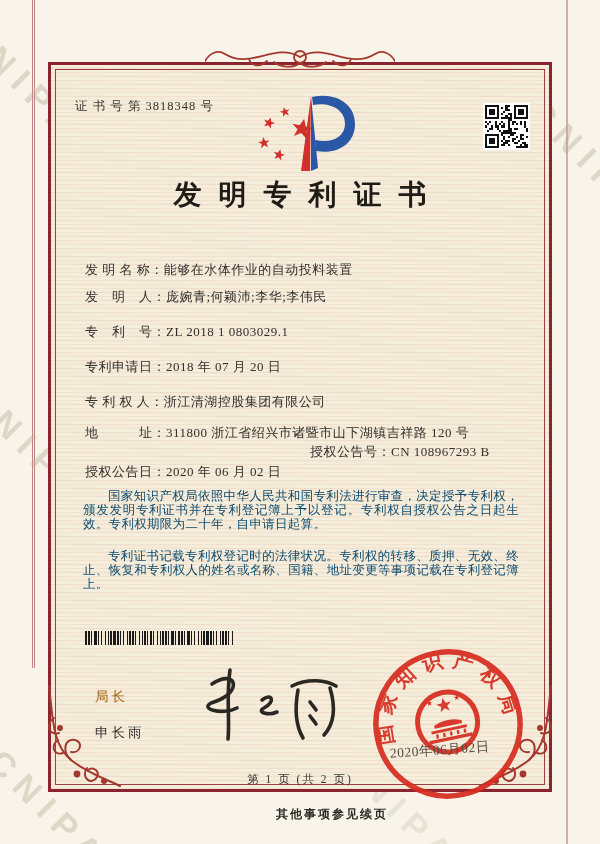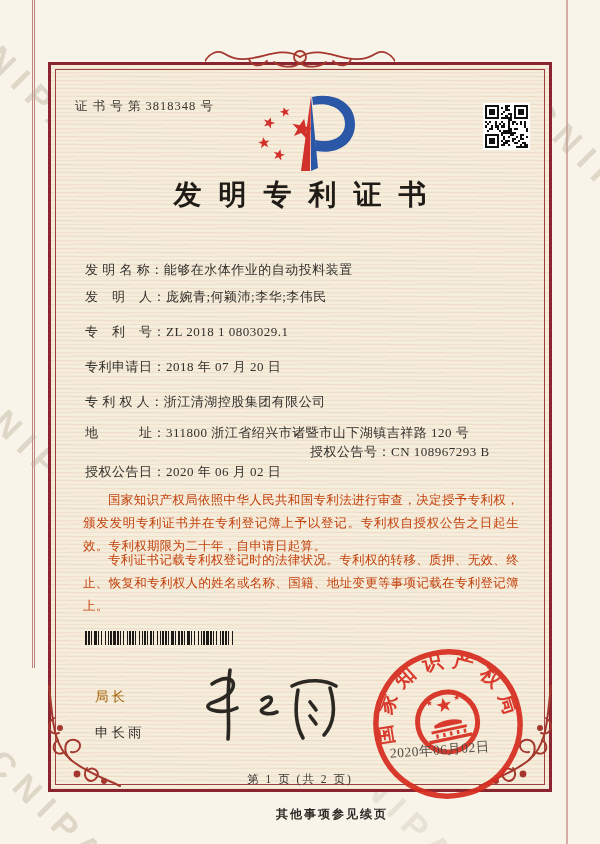--- a/index.html
+++ b/index.html
@@ -34,22 +34,22 @@
   }
   .certno{left:75px;top:98px;font-size:12.5px;letter-spacing:1px;color:#3a3530;}
   .title{
     left:48px;top:176px;width:504px;text-align:center;
     font-size:28px;font-weight:bold;letter-spacing:17px;text-indent:17px;
     color:#1f1b17;
   }
   .row{left:85px;font-size:13px;letter-spacing:.5px;white-space:nowrap;color:#33302c;}
   .row .lbl{display:inline-block;min-width:78px;}
   .para{
-    left:83px;width:436px;font-size:12.5px;line-height:23px;
-    text-align:justify;text-indent:2em;color:#c2410c;letter-spacing:.3px;
+    left:83px;width:436px;font-size:12.5px;line-height:14px;
+    text-align:justify;text-indent:2em;color:#0c4a6e;letter-spacing:.3px;
   }
   .footer-page{left:48px;top:772px;width:504px;text-align:center;font-size:11.5px;letter-spacing:2px;color:#3a352f;}
   .bottom-note{left:0;top:806px;width:600px;text-align:center;font-size:12px;font-weight:bold;letter-spacing:2px;color:#2e2a26;padding-left:32px;}
   .sig-title{left:95px;top:688px;font-size:13.5px;letter-spacing:3px;color:#a16207;}
   .sig-name{left:95px;top:716px;font-size:13.5px;letter-spacing:3px;color:#33302c;margin-top:8px;}
   .seal-wrap{left:368px;top:644px;width:160px;height:160px;transform:rotate(-12deg);opacity:.93;}
   svg{display:block;}
 </style>
 </head>
 <body>

